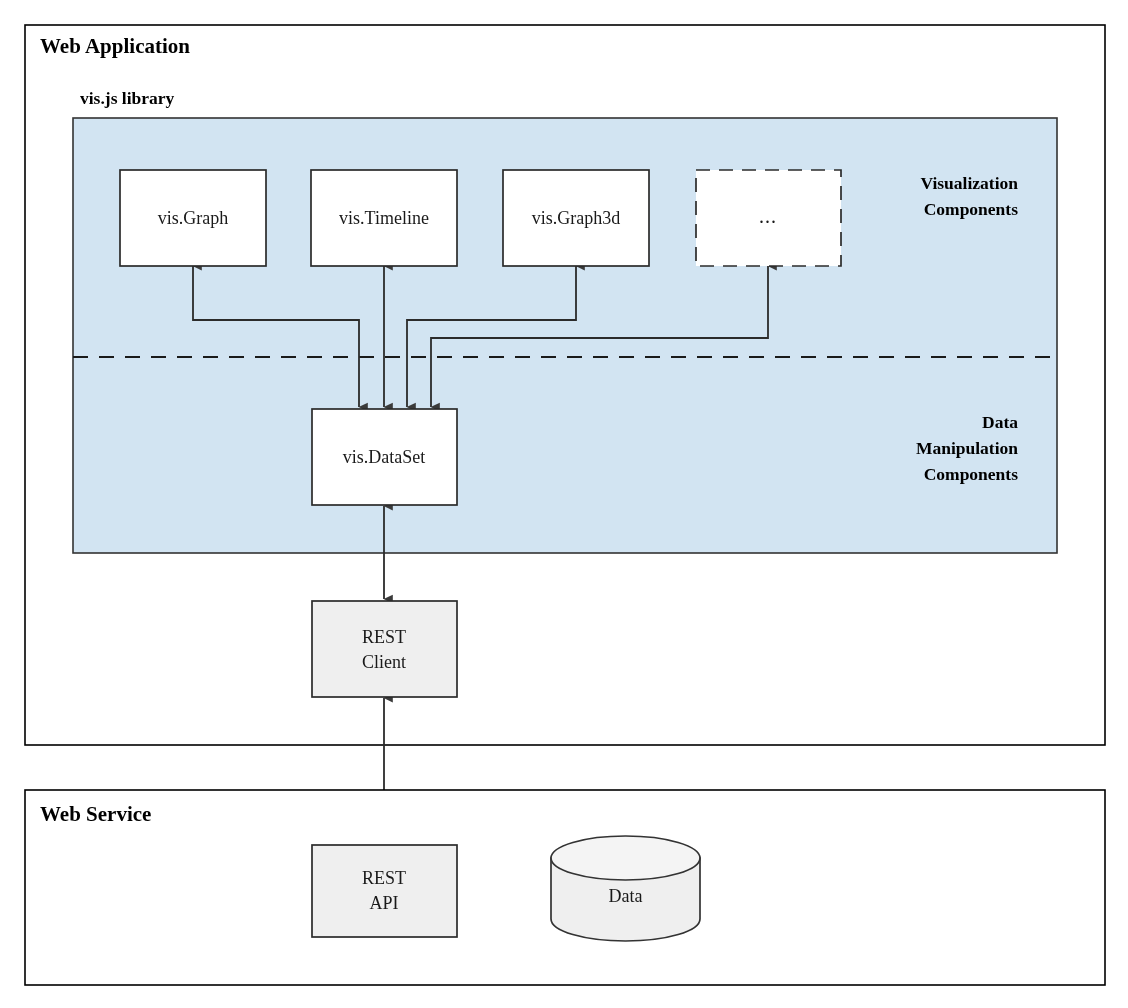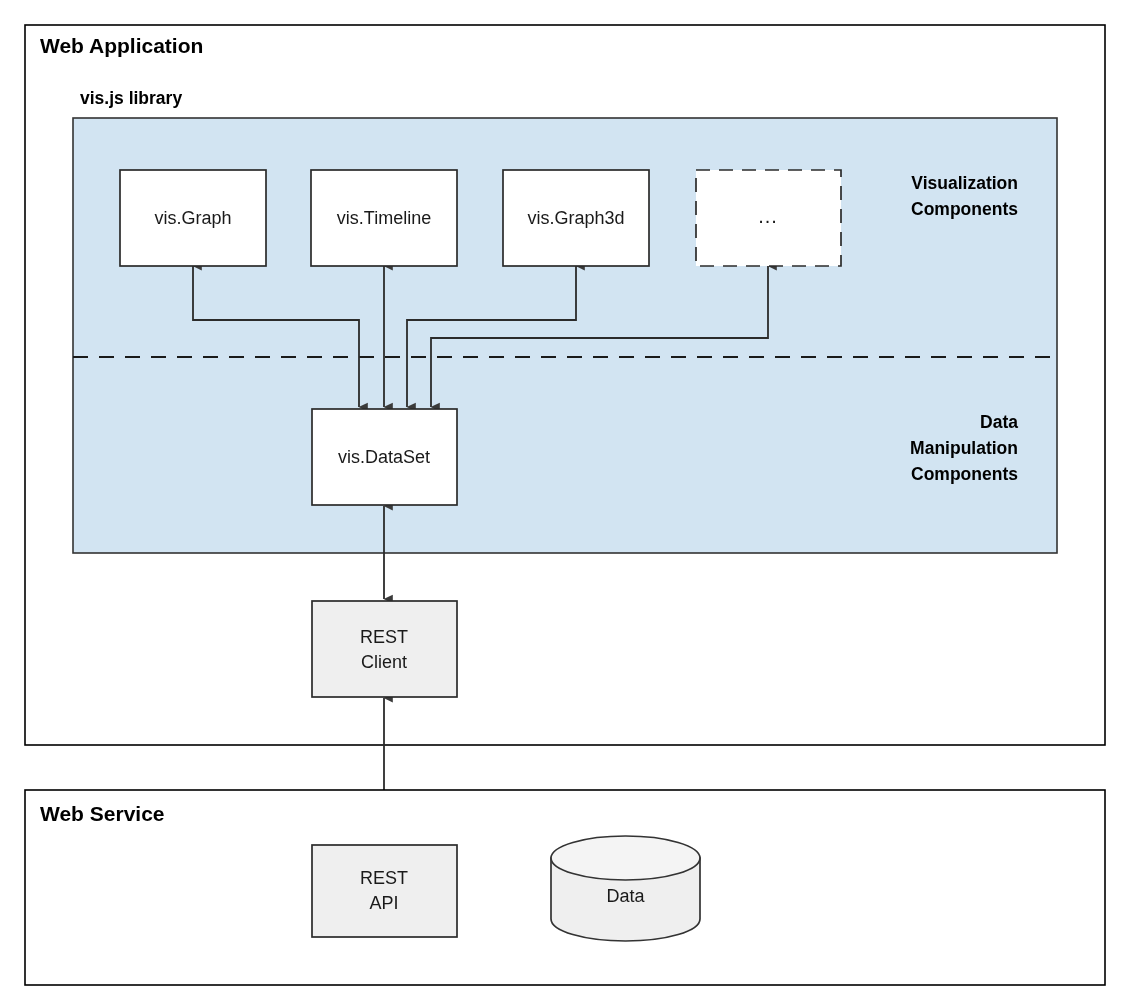--- a/index.html
+++ b/index.html
@@ -1,17 +1,17 @@
 <!DOCTYPE html>
 <html><head>
 <meta charset="utf-8">
 <style>
   html,body{margin:0;padding:0;background:#ffffff;}
   body{width:1128px;height:1008px;font-family:"Liberation Sans",sans-serif;overflow:hidden;}
-  #stage{position:relative;width:1128px;height:764px;}
+  #stage{position:relative;width:1128px;height:764px;font-family:Liberation Serif, serif;}
   svg{display:block;}
   .frame{fill:#ffffff;stroke:#000000;stroke-width:1.6;}
   .panel{fill:#d2e4f2;stroke:#333333;stroke-width:1.6;}
   .box{fill:#ffffff;stroke:#2b2b2b;stroke-width:1.7;}
   .box-dashed{fill:#ffffff;stroke:#2b2b2b;stroke-width:1.7;stroke-dasharray:14 9;}
   .box-gray{fill:#efefef;stroke:#2b2b2b;stroke-width:1.7;}
   .cyl-body{fill:#efefef;stroke:#333333;stroke-width:1.7;}
   .cyl-top{fill:#f4f4f4;stroke:#333333;stroke-width:1.7;}
   .sep{stroke:#1a1a1a;stroke-width:1.8;stroke-dasharray:15 11;}
   .conn{stroke:#2b2b2b;stroke-width:1.8;fill:none;}

